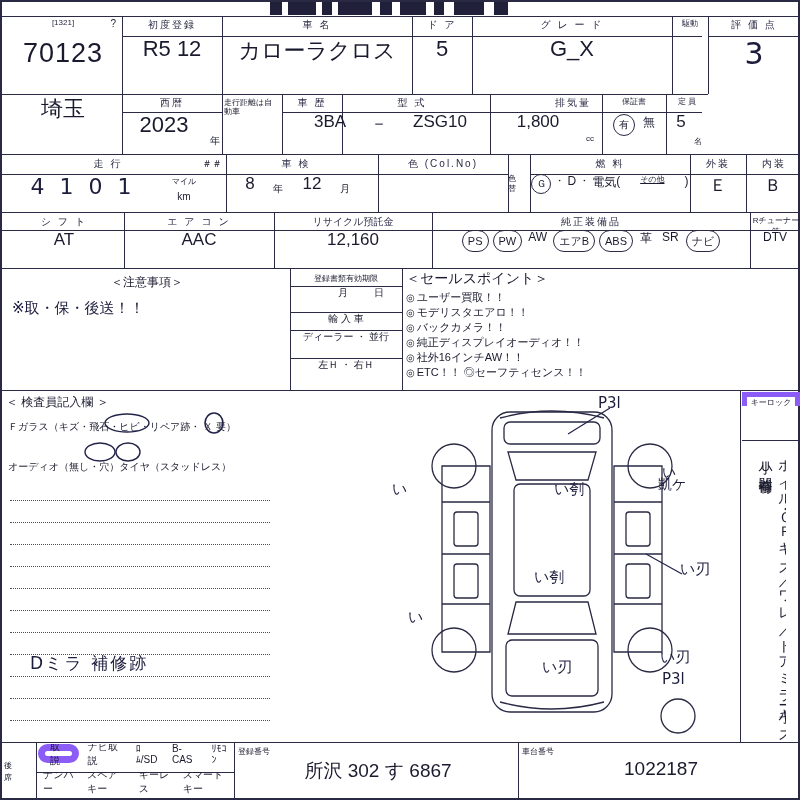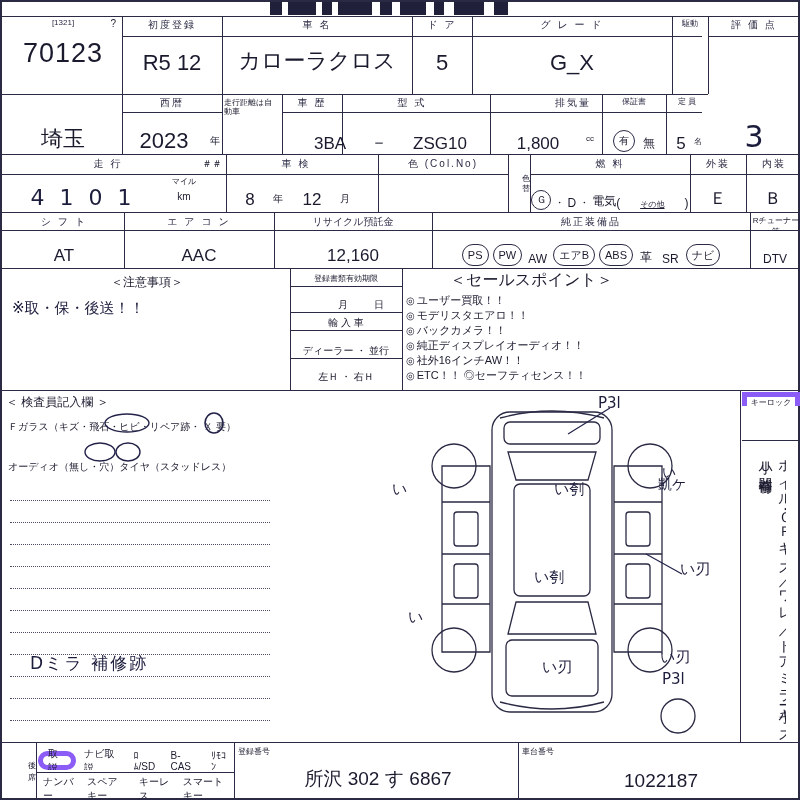--- a/index.html
+++ b/index.html
@@ -22,57 +22,57 @@
   .lbl {
     font-size:10px; letter-spacing:2px; text-align:center;
     color:#2a2a44;
   }
   .val { text-align:center; color:#1a1a2e; }
   .big { font-size:22px; }
   .mid { font-size:17px; }
   .sm  { font-size:12px; }
   .xs  { font-size:10px; }
   .tiny{ font-size:8px; letter-spacing:0px; }
-  .center { display:flex; align-items:flex-end; justify-content:center; }
+  .center { display:flex; align-items:flex-start; justify-content:center; }
   .col { display:flex; flex-direction:column; }
   .topblack {
     position:absolute; top:0; height:13px; background:#20203a;
   }
   .circle-badge {
     display:inline-flex; align-items:center; justify-content:center;
     border:1.5px solid #2a2a44; border-radius:50%;
     width:22px; height:22px; font-size:10px;
   }
   .oval {
     display:inline-flex; align-items:center; justify-content:center;
     border:1.5px solid #2a2a44; border-radius:11px;
     height:22px; padding:0 5px; font-size:11px;
   }
   .plain-box {
     display:inline-flex; align-items:center; justify-content:center;
-    border:5px solid #8b5cf6;
+    border:7px solid #8b5cf6;
     height:22px; padding:0 5px; font-size:11px;
   }
   .dotline {
     position:absolute; height:0; border-top:1px dotted #4a4a66;
   }
   .vtext {
     writing-mode:vertical-rl; text-orientation:upright;
     letter-spacing:1px;
   }
   .bullet-list { list-style:none; margin:0; padding:0; }
   .bullet-list li {
     font-size:11px; line-height:15px; white-space:nowrap;
     color:#1a1a2e;
   }
   .bullet-list li::before {
     content:"\25CE"; margin-right:2px; font-size:10px;
   }
   .hw { font-family:"DejaVu Sans", sans-serif; color:#1c1c3c; }
-  .sc-title { font-size:16px;margin-left:44px; }
+  .sc-title { font-size:14px; }
   svg { display:block; }
 </style>
 </head>
 <body>
 
 <div id="sheet">
 
   <div class="topblack" style="left:268px; width:12px;"></div>
   <div class="topblack" style="left:286px; width:28px;"></div>
   <div class="topblack" style="left:320px; width:10px;"></div>

